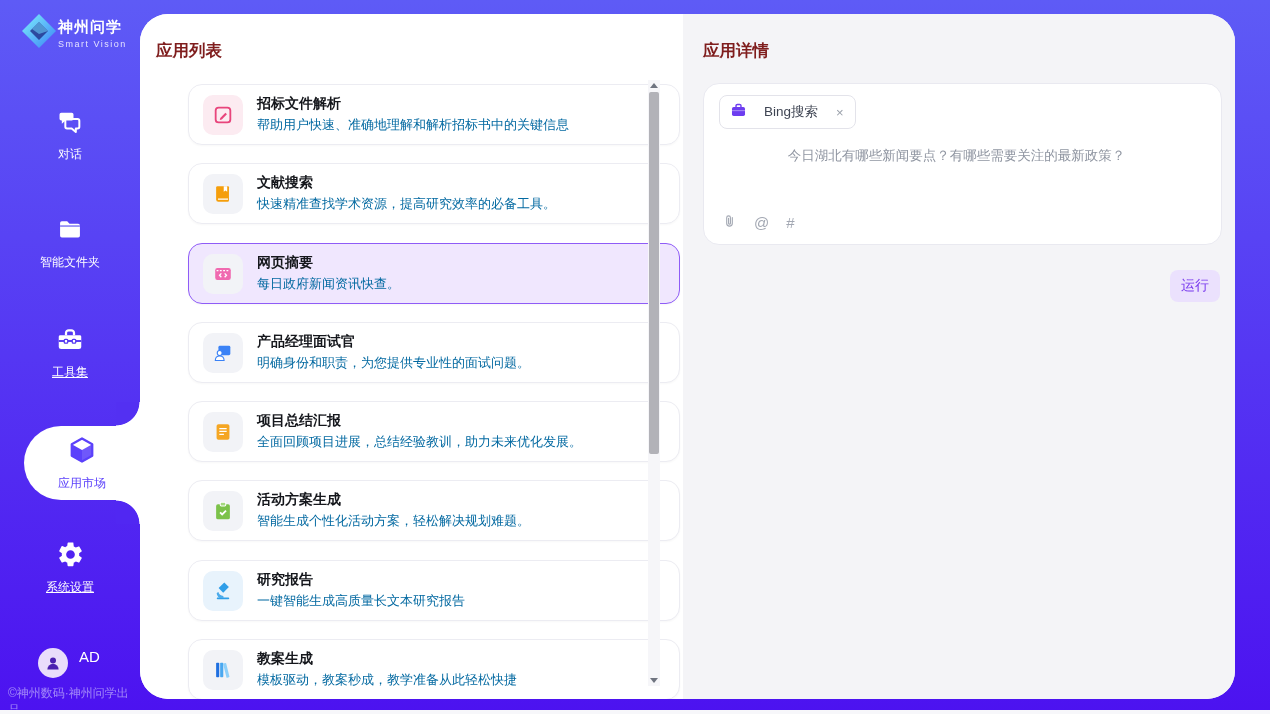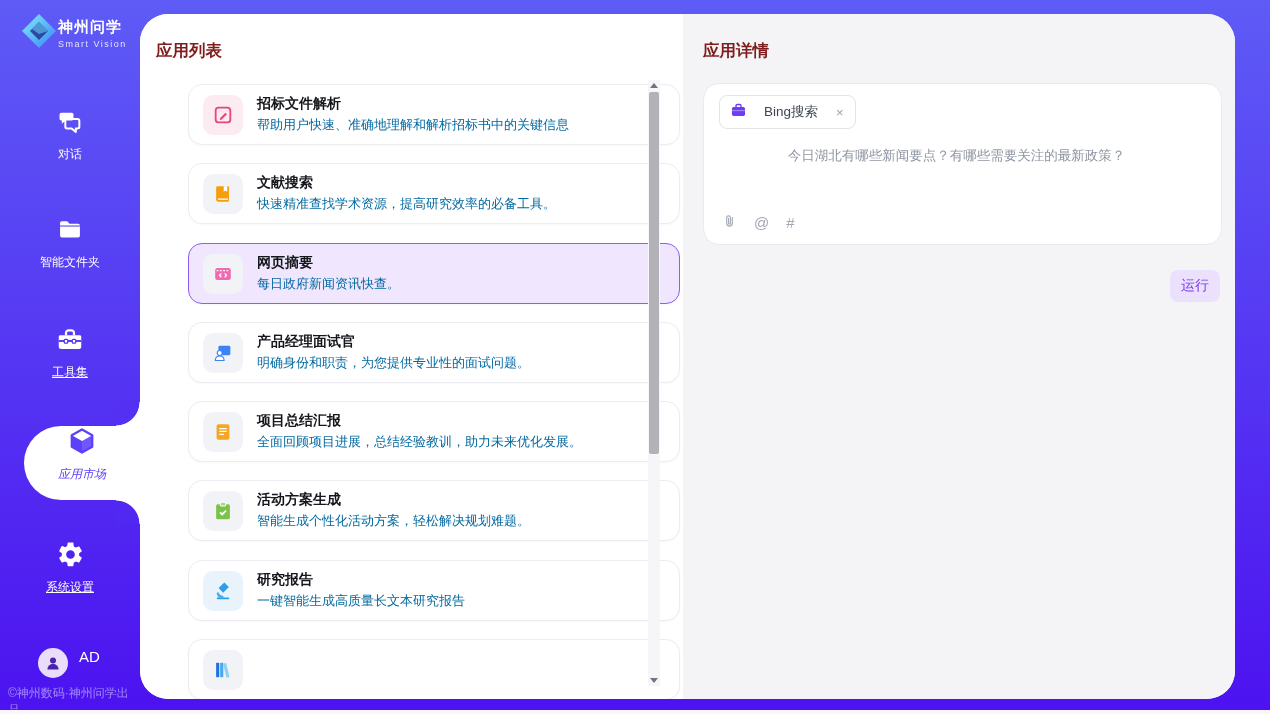--- a/index.html
+++ b/index.html
@@ -10,21 +10,21 @@
   
   .sidebar{position:absolute;left:0;top:0;width:140px;height:710px;}
   .logo{position:absolute;left:20px;top:12px;display:flex;align-items:center;}
   .logo-text .name{color:#fff;font-size:15px;font-weight:bold;letter-spacing:1px;}
   .logo-text .sub{color:#e4e2ff;font-size:9px;letter-spacing:1.5px;margin-top:2px;}
   .nav-item{position:absolute;left:0;width:140px;text-align:center;color:#fff;cursor:pointer;}
   .nav-item .nav-label{display:block;font-size:12px;margin-top:6px;}
   .nav-label.underlined{text-decoration:underline;}
   .nav-chat{top:108px}.nav-folder{top:216px}.nav-toolbox{top:324px}.nav-settings{top:540px}
   .nav-item.selected{left:24px;width:116px;top:426px;height:74px;background:#fff;
-    border-radius:38px 0 0 38px;color:#5b41fb;box-sizing:border-box;font-style:italic;}
+    border-radius:38px 0 0 38px;color:#5b41fb;padding-top:9px;box-sizing:border-box;}
   .nav-item.selected::before{content:"";position:absolute;right:0;top:-24px;width:24px;height:24px;
     background:radial-gradient(circle 24px at 0 0,#5330f2 0 23px,#fff 23.8px);}
   .nav-item.selected::after{content:"";position:absolute;right:0;bottom:-24px;width:24px;height:24px;
     background:radial-gradient(circle 24px at 0 100%,#5127f2 0 23px,#fff 23.8px);}
   .user-row{position:absolute;left:38px;top:648px;display:flex;align-items:flex-start;gap:11px;}
   .avatar{width:30px;height:30px;border-radius:50%;background:#e9ddfb;display:flex;
     align-items:center;justify-content:center;}
   .user-name{color:#fff;font-size:15px;}
   .copyright{position:absolute;left:8px;top:685px;font-size:12px;color:rgba(228,224,255,.55);}
 
@@ -261,20 +261,24 @@
     </div>
 
     <div class="app-item it7">
       <span class="app-icon">
         <svg width="22" height="22" viewBox="0 0 24 24">
           <rect x="4.5" y="4" width="3.4" height="16" rx=".8" fill="#1f6fe0"></rect>
           <rect x="8.9" y="4" width="3.4" height="16" rx=".8" fill="#4aa8f0"></rect>
           <rect x="13.9" y="4.4" width="3.4" height="16" rx=".8" fill="#8ed0fa" transform="rotate(-14 15.6 12.4)"></rect>
         </svg>
       </span>
+      <span class="app-texts">
+        <span class="app-name" style="display:block">教案生成</span>
+        <span class="app-desc" style="display:block">模板驱动，教案秒成，教学准备从此轻松快捷</span>
+      </span>
     </div>
 
     <div class="scrollbar">
       <span class="tri tri-up"></span>
       <span class="scroll-thumb"></span>
       <span class="tri tri-down"></span>
     </div>
   </div>
 
   <div class="detail-panel">

